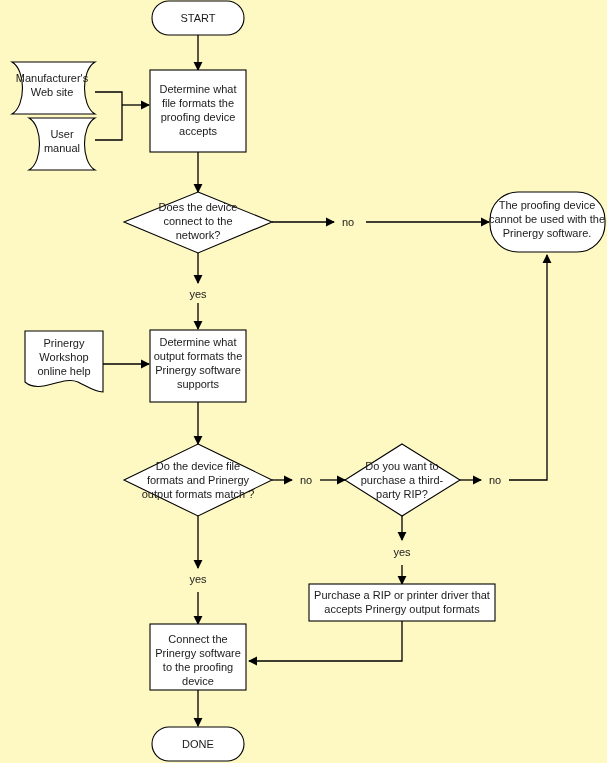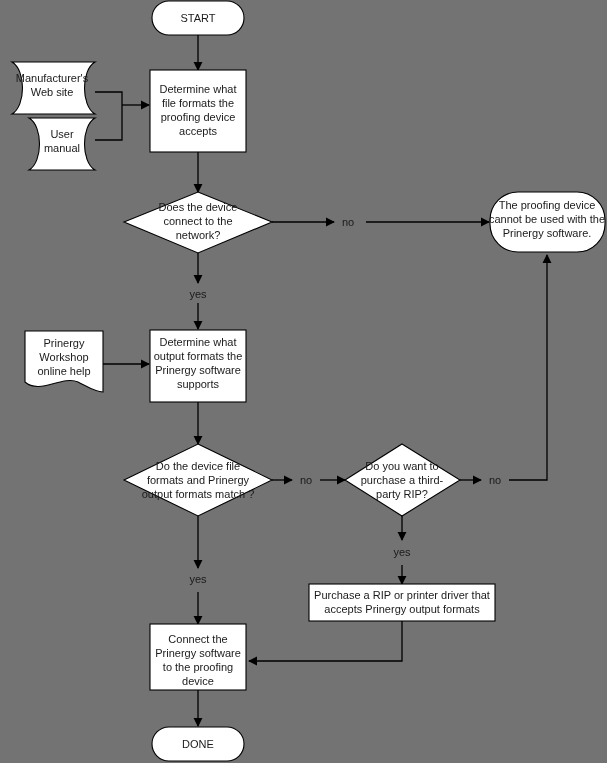--- a/index.html
+++ b/index.html
@@ -7,21 +7,21 @@
     padding: 0;
     background: #ffffff;
   }
   body {
     font-family: "Liberation Sans", sans-serif;
   }
   #canvas {
     position: relative;
     width: 607px;
     height: 763px;
-    background: #737373;
+    background: #fef9c3;
     overflow: hidden;
   }
   #flow-svg {
     position: absolute;
     left: 0;
     top: 0;
     width: 607px;
     height: 763px;
   }
   .shape-text {

